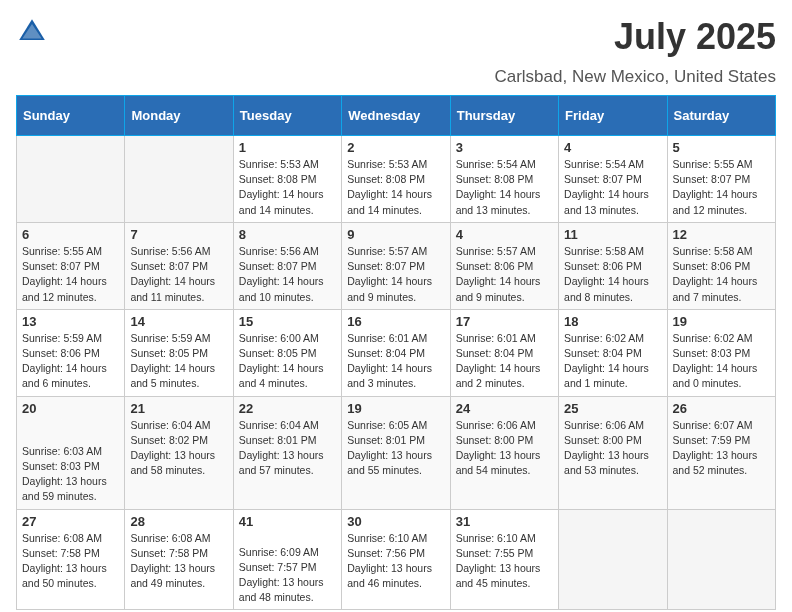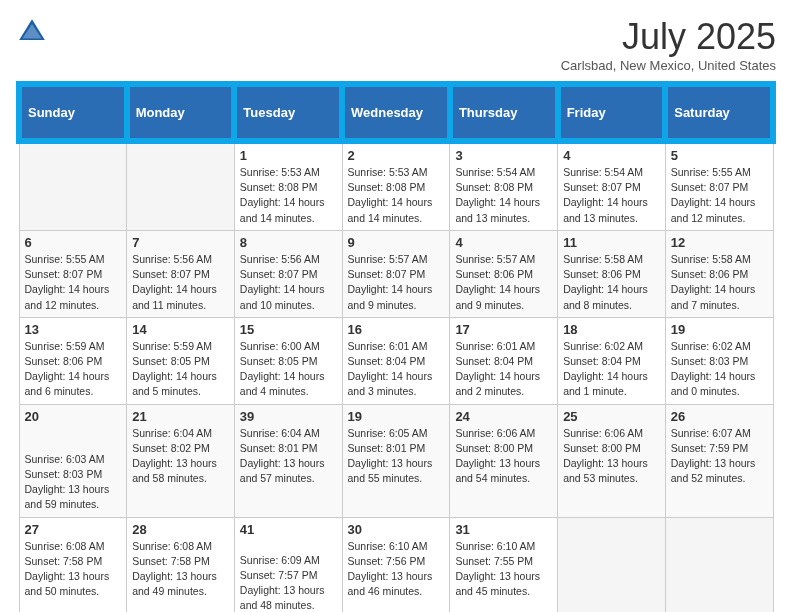--- a/index.html
+++ b/index.html
@@ -38,40 +38,41 @@
     }
     .logo-icon {
       width: 32px;
       height: 32px;
     }
     .title-block {
       text-align: right;
     }
     .month-title {
       font-size: 36px;
-      font-weight: normal;
+      font-weight: bold;
       color: #333;
     }
     .location {
-      font-size: 13px;
+      font-size: 17px;
       color: #555;
+      margin-top: 9px;
     }
     .calendar {
       width: 100%;
       border-collapse: collapse;
       border: 1px solid #ccc;
     }
     .calendar th {
       background-color: #2a6db5;
       color: #fff;
       font-size: 13px;
       font-weight: bold;
-      padding: 18px 6px;
+      padding: 12px 6px;
       text-align: left;
-      border: 6px solid #0ea5e9;
+      border: 1px solid #0ea5e9;
     }
     .calendar td {
       vertical-align: top;
       padding: 4px 5px;
       border: 1px solid #ccc;
       font-size: 10.5px;
       color: #333;
       width: 108px;
       min-height: 80px;
       background: #fff;
@@ -272,21 +273,21 @@
 and 59 minutes.</div>
         </td>
         <td>
           <span class="day-num">21</span>
           <div class="day-info" style="white-space: pre-line;">Sunrise: 6:04 AM
 Sunset: 8:02 PM
 Daylight: 13 hours
 and 58 minutes.</div>
         </td>
         <td>
-          <span class="day-num">39</span>
+          <span class="day-num">22</span>
           <div class="day-info" style="white-space: pre-line;">Sunrise: 6:04 AM
 Sunset: 8:01 PM
 Daylight: 13 hours
 and 57 minutes.</div>
         </td>
         <td>
           <span class="day-num">19</span>
           <div class="day-info" style="white-space: pre-line;">Sunrise: 6:05 AM
 Sunset: 8:01 PM
 Daylight: 13 hours

